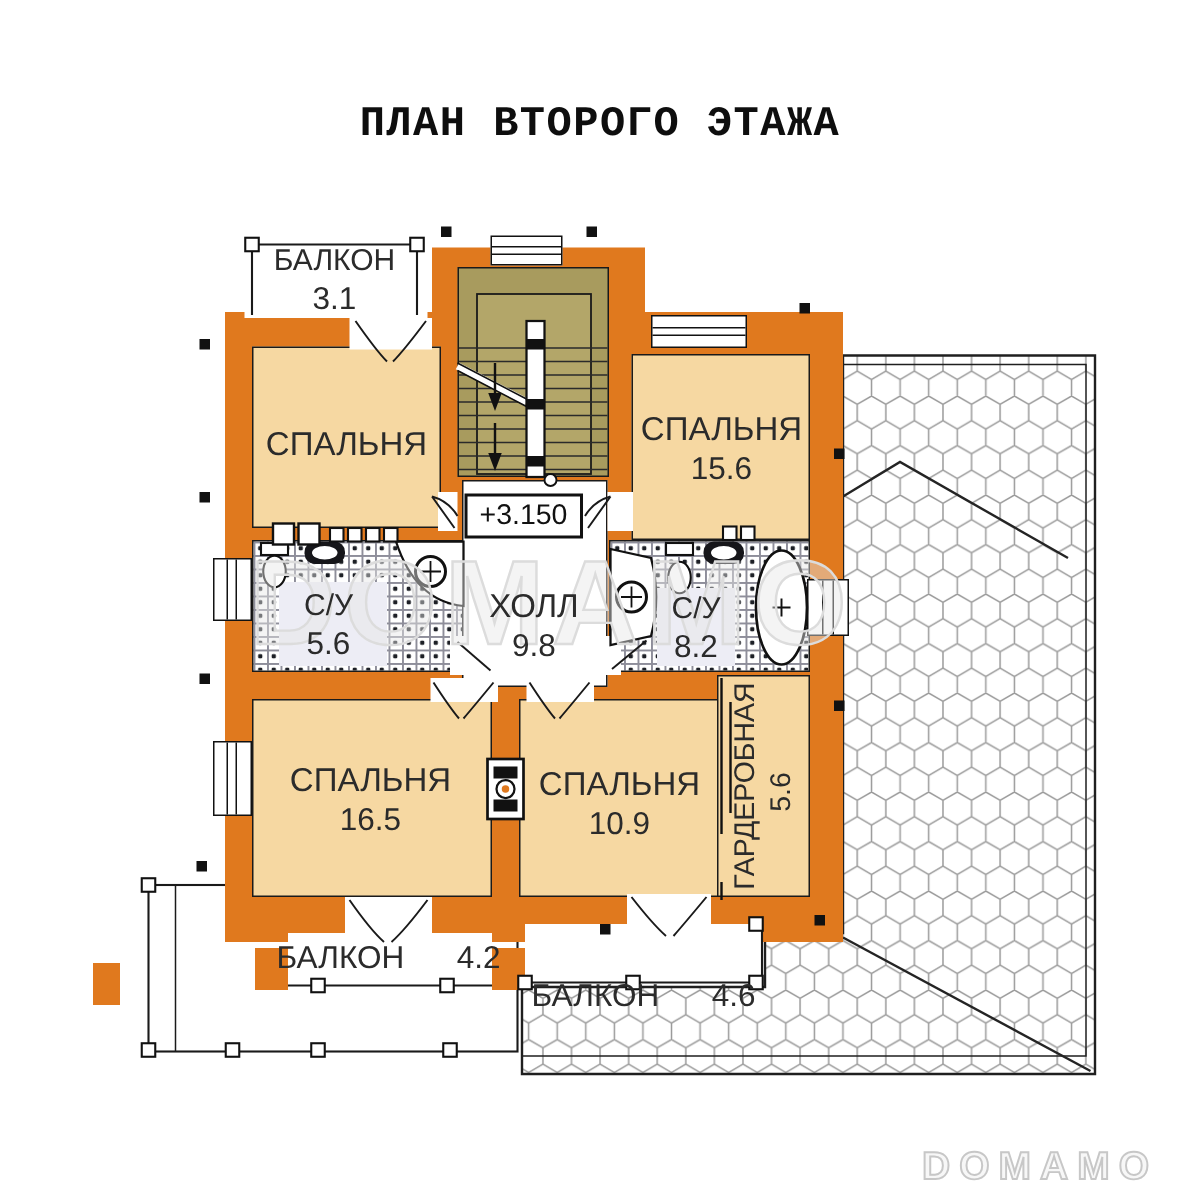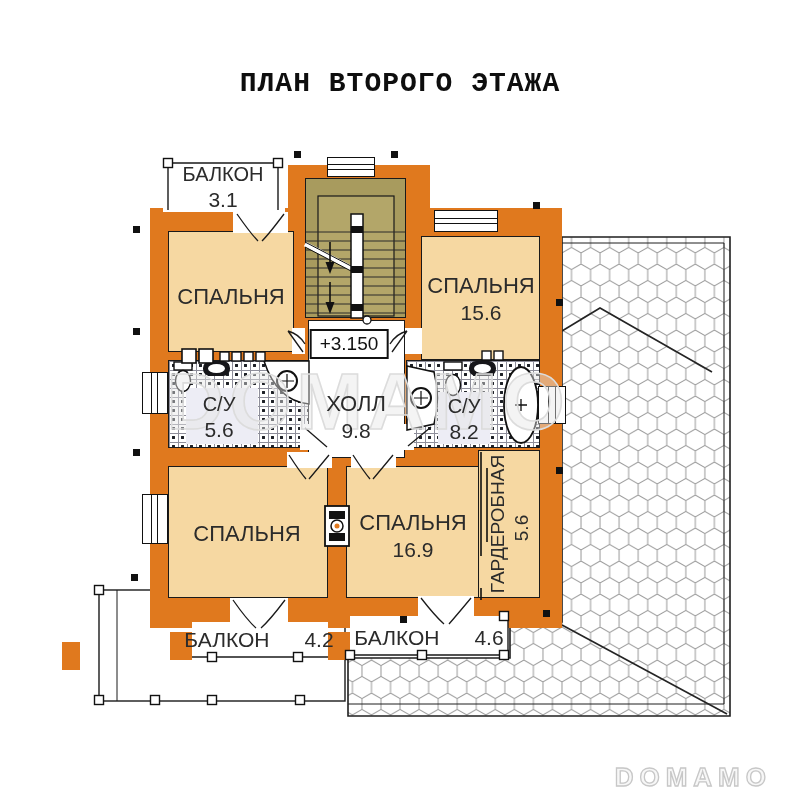--- a/index.html
+++ b/index.html
@@ -255,28 +255,29 @@
   <div class="room-label" style="left:356px;top:417px;">
     <div>ХОЛЛ</div>
     <div class="num">9.8</div>
   </div>
   <div class="room-label small" style="left:464px;top:419px;">
     <div>С/У</div>
     <div class="num">8.2</div>
   </div>
   <div class="room-label" style="left:247px;top:533px;">
     <div>СПАЛЬНЯ</div>
+    <div class="num">16.5</div>
   </div>
   <div class="room-label" style="left:413px;top:536px;">
     <div>СПАЛЬНЯ</div>
-    <div class="num">16.9</div>
+    <div class="num">10.9</div>
   </div>
   <div class="room-label rot" style="left:497px;top:524px;">ГАРДЕРОБНАЯ</div>
   <div class="room-label rot" style="left:521px;top:528px;">5.6</div>
   <div class="room-label inline" style="left:259px;top:639px;font-size:21px;">
     <span>БАЛКОН</span><span class="num">4.2</span>
   </div>
-  <div class="room-label inline" style="left:429px;top:637px;font-size:21px;">
+  <div class="room-label inline" style="left:429px;top:664px;font-size:21px;">
     <span>БАЛКОН</span><span class="num">4.6</span>
   </div>
   <div class="elev" style="left:349px;top:329px;margin-top:15px;">+3.150</div>
 
 </div>
 
 </body></html>

